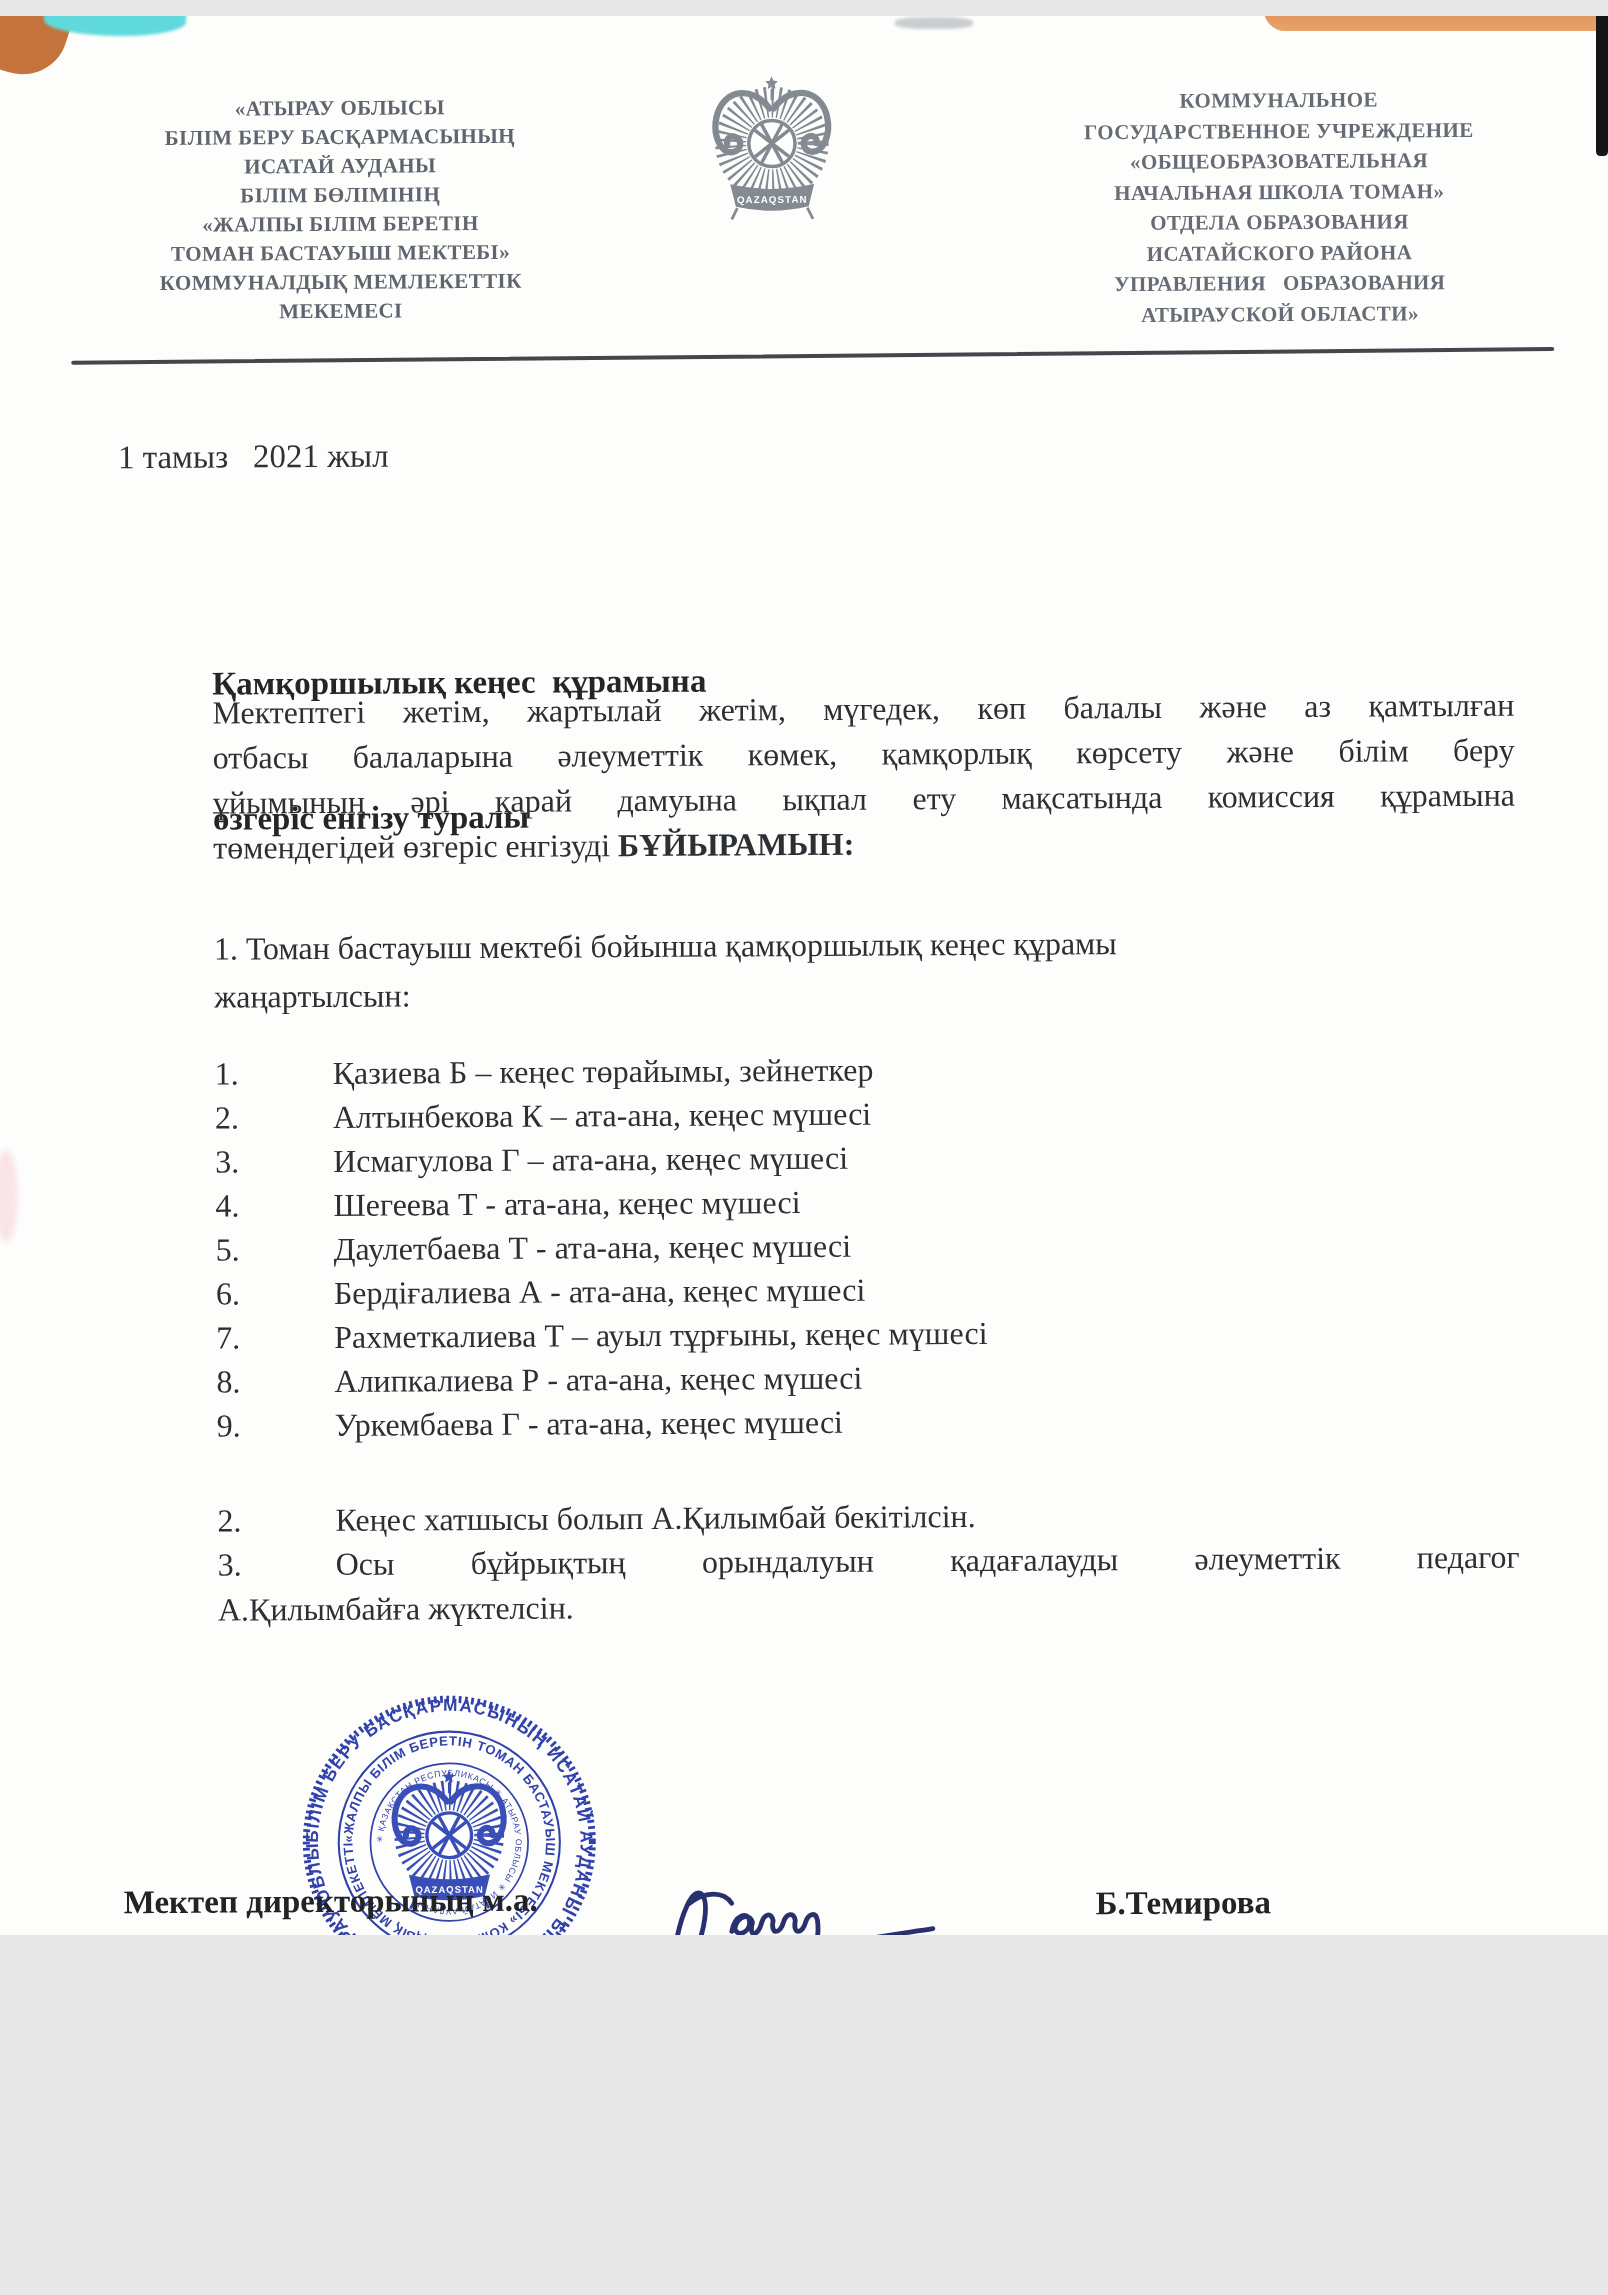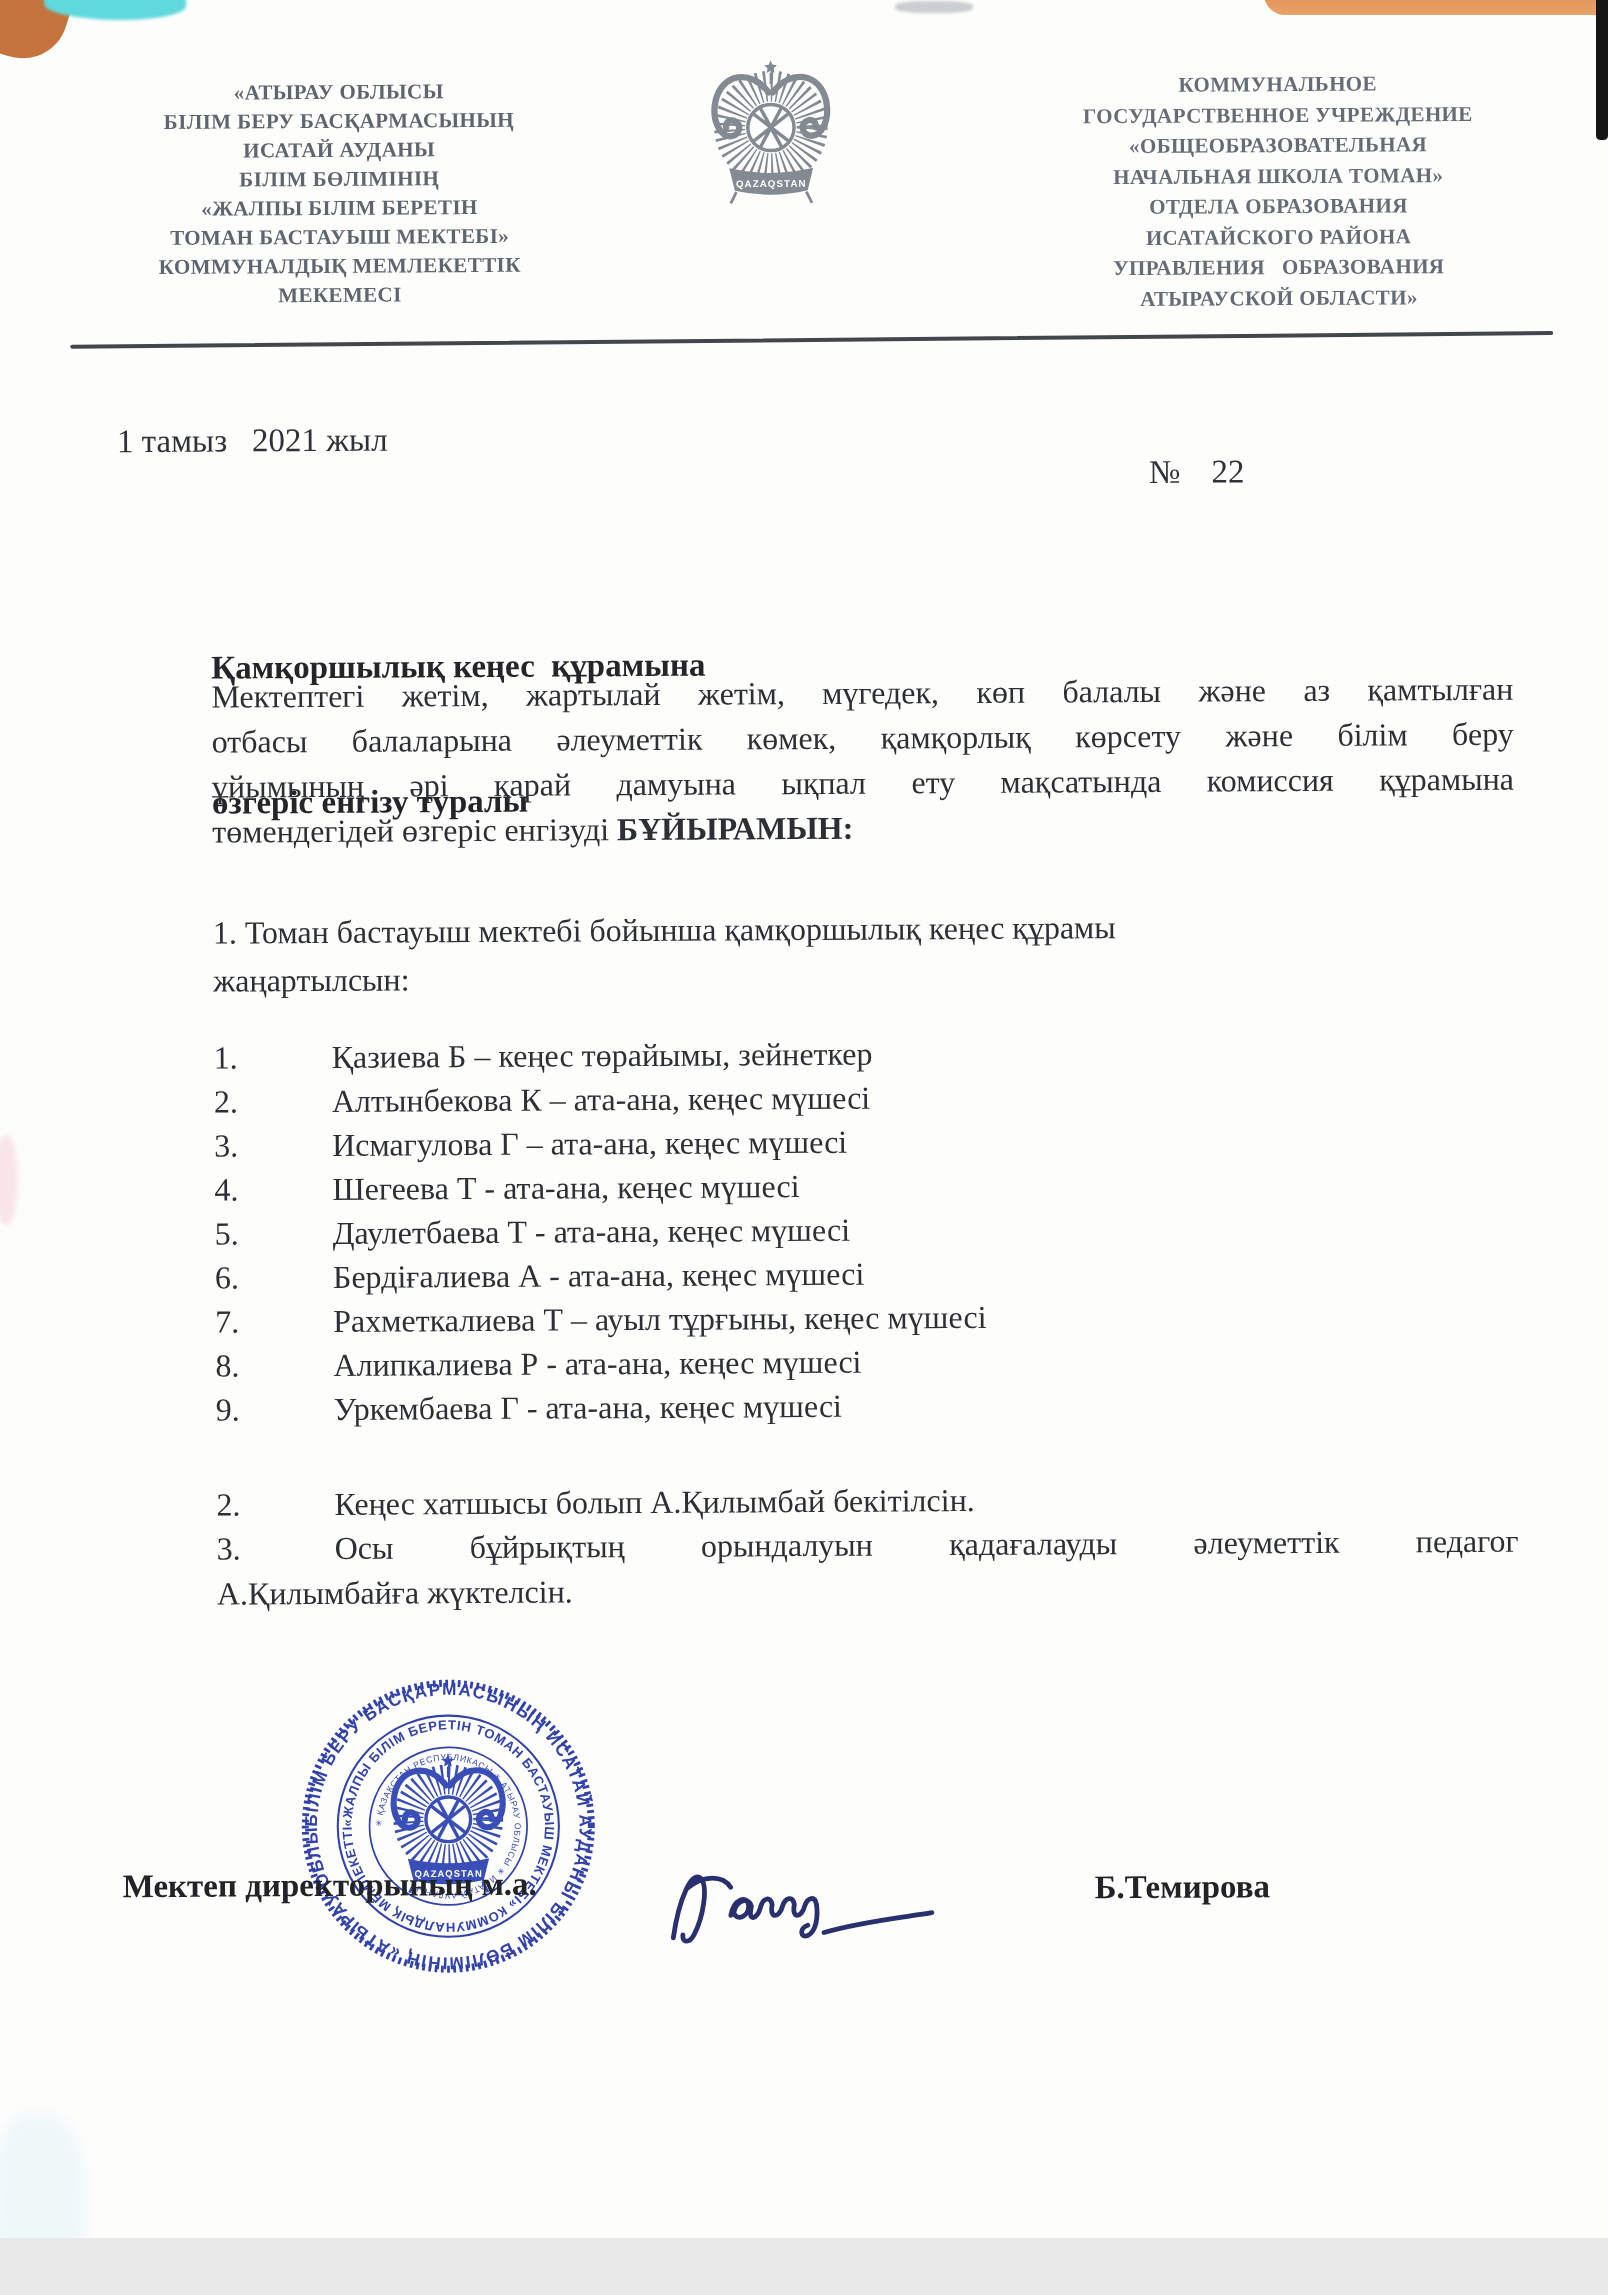--- a/index.html
+++ b/index.html
@@ -1,17 +1,17 @@
 <!DOCTYPE html>
 <html style="font-size:11.3px"><head>
 <meta charset="utf-8">
 <style>
   html,body{margin:0;padding:0;background:#e8e8e8;}
   .page{
-    position:relative;width:1608px;height:2238px;margin:0 auto;
+    position:relative;width:1608px;height:1919px;margin:16px auto;
     background:#fdfdfc;overflow:hidden;
     font-family:"Liberation Serif", serif;color:#2c2f34;
   }
   .tilt{position:absolute;inset:0;transform:rotate(-0.35deg);}
   
   .art{position:absolute;pointer-events:none;}
   .art-tl-orange{left:-12.8px;top:-14px;width:78px;height:74px;background:#c4733d;transform:rotate(18deg);border-radius:0 0 60% 10%;}
   .art-tl-cyan{left:44px;top:-10px;width:142px;height:30px;background:#5fd9dc;border-radius:0 0 50% 60%;filter:blur(1.4px);}
   .art-tc-smudge{left:895px;top:1.4px;width:78px;height:11.3px;background:#9aa0a6;opacity:.5;filter:blur(1.4px);border-radius:40%;}
   .art-tr-orange{left:1264px;top:-5.7px;width:345px;height:21px;background:linear-gradient(180deg,#e09257,#e8a46b);border-radius:0 0 12.8px 28px;filter:blur(0.7px);}
@@ -109,23 +109,20 @@
       <div class="org-line">ОТДЕЛА ОБРАЗОВАНИЯ</div>
       <div class="org-line">ИСАТАЙСКОГО РАЙОНА</div>
       <div class="org-line">УПРАВЛЕНИЯ   ОБРАЗОВАНИЯ</div>
       <div class="org-line">АТЫРАУСКОЙ ОБЛАСТИ»</div>
     </div>
 
     <div class="rule"></div>
 
     <div class="meta-row">
       <span class="meta-date">1 тамыз   2021 жыл</span>
-      <span class="meta-number">
-        <span class="no-label">№</span><span>22</span>
-      </span>
     </div>
 
     <div class="doc-title">
       <div>Қамқоршылық кеңес  құрамына</div>
       <div>өзгеріс енгізу туралы</div>
     </div>
 
     <div class="paragraph">
       <div class="jline">Мектептегі жетім, жартылай жетім, мүгедек, көп балалы және аз қамтылған</div>
       <div class="jline">отбасы балаларына әлеуметтік көмек, қамқорлық көрсету және білім беру</div>

